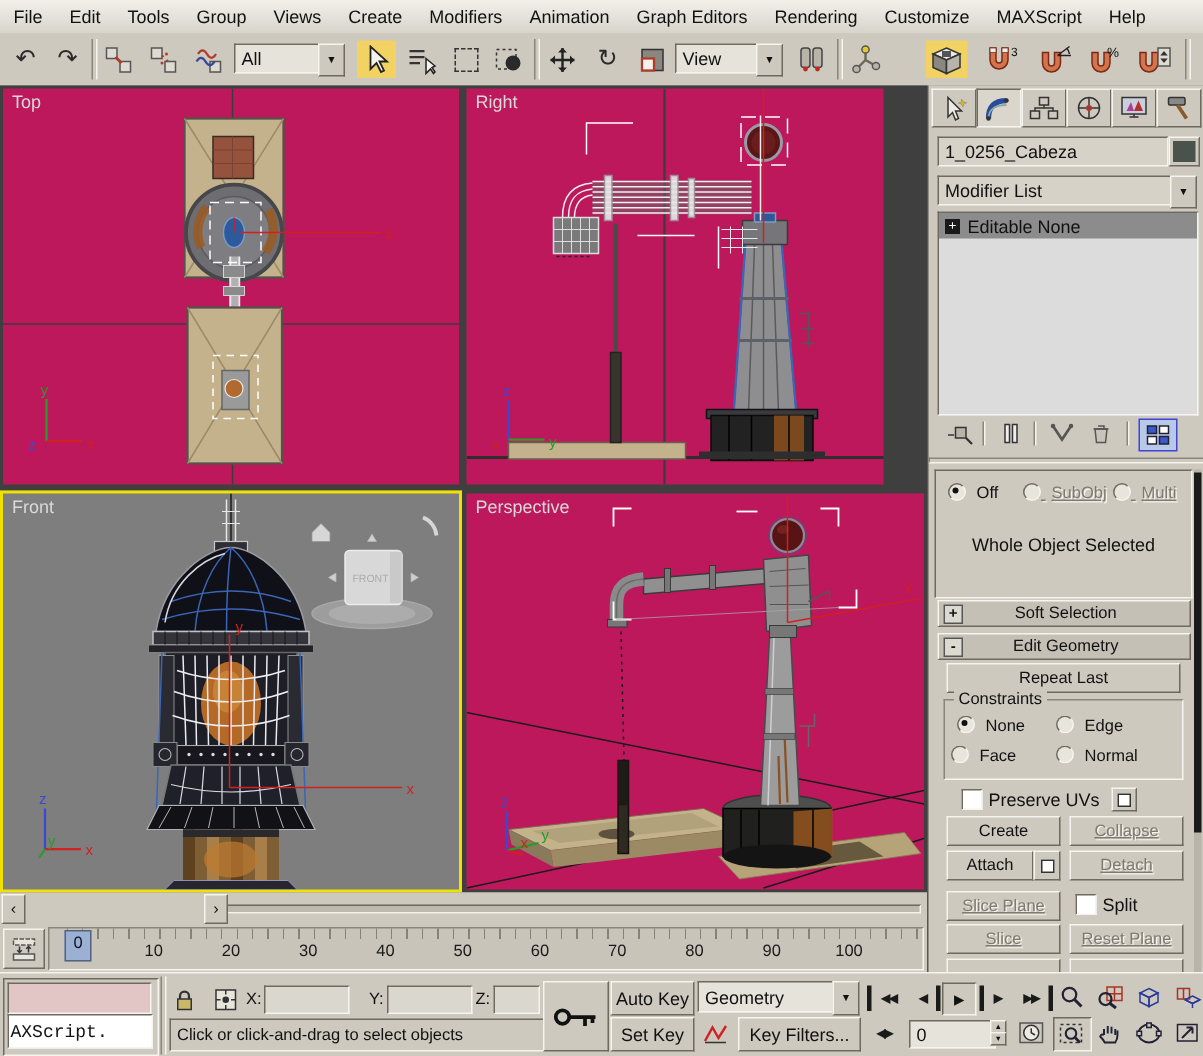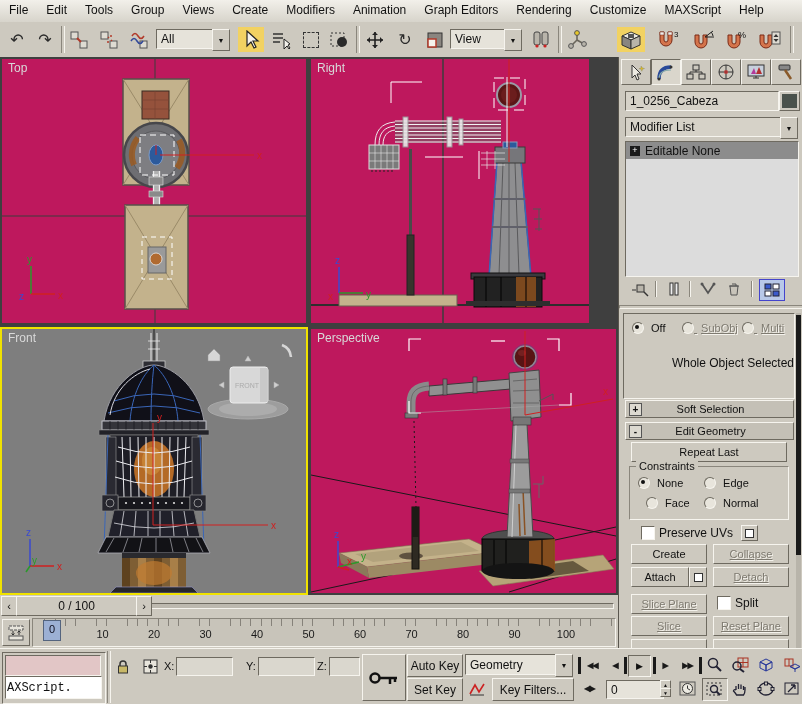--- a/index.html
+++ b/index.html
@@ -7,21 +7,21 @@
        font-family:"Liberation Sans",sans-serif;font-size:11px;color:#111;
        -webkit-user-select:none;user-select:none;}
   .abs{position:absolute;}
   .b3{border:1px solid;border-color:#f6f4ee #6e6a60 #6e6a60 #f6f4ee;background:#cdc9bf;}
   .sunk{border:1px solid;border-color:#6e6a60 #f6f4ee #f6f4ee #6e6a60;}
   .groove{border:1px solid;border-color:#8a867c #f6f4ee #f6f4ee #8a867c;}
   .btn{display:flex;align-items:center;justify-content:center;cursor:default;}
   .dis{color:#7e7a70;text-shadow:1px 1px 0 #f4f2ec;text-decoration:underline;}
   
   #menubar{left:0;top:0;width:802px;height:22px;background:linear-gradient(#f2f0ea,#d7d4cb);
-           border-bottom:1px solid #98948a;display:flex;align-items:flex-start;font-size:12px;}
+           border-bottom:1px solid #98948a;display:flex;align-items:center;font-size:12px;}
   #menubar .mi{padding:0 9px;line-height:21px;}
   
   #toolbar{left:0;top:22px;width:802px;height:35px;background:#cdc9bf;border-bottom:1px solid #8a867c;}
   .tbtn{position:absolute;top:5px;width:26px;height:25px;display:flex;align-items:center;justify-content:center;}
   .tsep{position:absolute;top:4px;width:2px;height:27px;border-left:1px solid #8a867c;border-right:1px solid #f6f4ee;}
   .combo{position:absolute;top:7px;height:20px;}
   .combo .cfield{position:absolute;left:0;top:0;right:16px;bottom:0;background:#e6e3da;
                  border:1px solid;border-color:#6e6a60 #f6f4ee #f6f4ee #6e6a60;
                  display:flex;align-items:center;padding-left:4px;font-size:12px;}
   .combo .cbtn{position:absolute;right:0;top:0;width:16px;height:100%;font-size:7px;}
@@ -633,21 +633,21 @@
         <span class="rlabel2">Off</span>
       </div>
       <div style="position:absolute;left:58px;top:8px" class="dis">
         <span class="radio"></span>
         <span class="rlabel2">SubObj</span>
       </div>
       <div style="position:absolute;left:118px;top:8px" class="dis">
         <span class="radio"></span>
         <span class="rlabel2">Multi</span>
       </div>
-      <div style="position:absolute;left:0;right:0;top:42px;text-align:right;font-size:12px">Whole Object Selected</div>
+      <div style="position:absolute;left:0;right:0;top:42px;text-align:center;font-size:12px">Whole Object Selected</div>
     </div>
 
     <div class="abs" style="left:177px;top:256px;width:5px;height:335px;background:#b8b4aa">
       <div style="position:absolute;left:0;top:2px;width:5px;height:240px;background:#1a1a1a"></div>
     </div>
 
     <div class="rollhdr" style="top:343px">
       <span class="pm">+</span>
       <span class="rlabel">Soft Selection</span>
     </div>
@@ -661,21 +661,21 @@
     <div class="abs groove" style="left:10px;top:409px;width:158px;height:52px">
       <span style="position:absolute;left:6px;top:-7px;background:#cdc9bf;padding:0 3px;font-size:11px">Constraints</span>
       <div style="position:absolute;left:8px;top:10px">
         <span class="radio on"></span>
         <span class="rlabel2">None</span>
       </div>
       <div style="position:absolute;left:74px;top:10px">
         <span class="radio"></span>
         <span class="rlabel2">Edge</span>
       </div>
-      <div style="position:absolute;left:16px;top:30px">
+      <div style="position:absolute;left:4px;top:30px">
         <span class="radio"></span>
         <span class="rlabel2">Face</span>
       </div>
       <div style="position:absolute;left:74px;top:30px">
         <span class="radio"></span>
         <span class="rlabel2">Normal</span>
       </div>
     </div>
 
     <div class="abs" style="left:22px;top:468px;height:16px;display:flex;align-items:center">
@@ -705,23 +705,20 @@
     <div class="pbtn b3 dis" style="left:94px;top:559px;width:74px">Reset Plane</div>
 
     <div class="pbtn b3" style="left:12px;top:582px;width:74px"></div>
     <div class="pbtn b3" style="left:94px;top:582px;width:74px"></div>
   </div>
 
   <div id="tslider" class="abs">
     <div class="abs sunk" style="left:150px;top:8px;width:462px;height:4px;background:#bdb9af"></div>
     <div class="abs b3 btn" style="left:1px;top:1px;width:14px;height:18px;font-size:11px">
         <span>‹</span>
-      </div>
-    <div class="abs b3 btn" style="left:16px;top:1px;width:119px;height:18px;font-size:12px">
-        <span>0 / 100</span>
       </div>
     <div class="abs b3 btn" style="left:136px;top:1px;width:14px;height:18px;font-size:11px">
         <span>›</span>
       </div>
   </div>
 
   <div id="trackbar" class="abs">
     <div class="abs b3 btn" style="left:2px;top:3px;width:26px;height:25px">
       <svg width="18" height="18">
           <rect x="2" y="2" width="14" height="4" fill="#e8e5dc" stroke="#555" stroke-dasharray="3,1"></rect>
@@ -770,20 +767,23 @@
         </svg>
     </div>
 
     <span class="abs slabel" style="left:164px;top:11px">X:</span>
     <div class="abs sunk" style="left:176px;top:8px;width:55px;height:17px;background:#dad7ce"><span></span></div>
     <span class="abs slabel" style="left:246px;top:11px">Y:</span>
     <div class="abs sunk" style="left:258px;top:8px;width:55px;height:17px;background:#dad7ce"><span></span></div>
     <span class="abs slabel" style="left:317px;top:11px">Z:</span>
     <div class="abs sunk" style="left:329px;top:8px;width:29px;height:17px;background:#dad7ce"><span></span></div>
 
+    <div class="abs sunk" style="left:113px;top:30px;width:245px;height:20px;display:flex;align-items:center;padding-left:4px;font-size:11px">
+      <span>Click or click-and-drag to select objects</span>
+    </div>
 
     <div class="abs b3 btn" style="left:362px;top:5px;width:42px;height:45px">
       <svg width="32" height="22">
           <circle cx="7" cy="11" r="4.5" fill="none" stroke="#111" stroke-width="2.5"></circle>
           <line x1="11.5" y1="11" x2="29" y2="11" stroke="#111" stroke-width="2.5"></line>
           <line x1="22" y1="11" x2="22" y2="17" stroke="#111" stroke-width="2.5"></line>
           <line x1="27" y1="11" x2="27" y2="15" stroke="#111" stroke-width="2.5"></line>
         </svg>
     </div>
 

